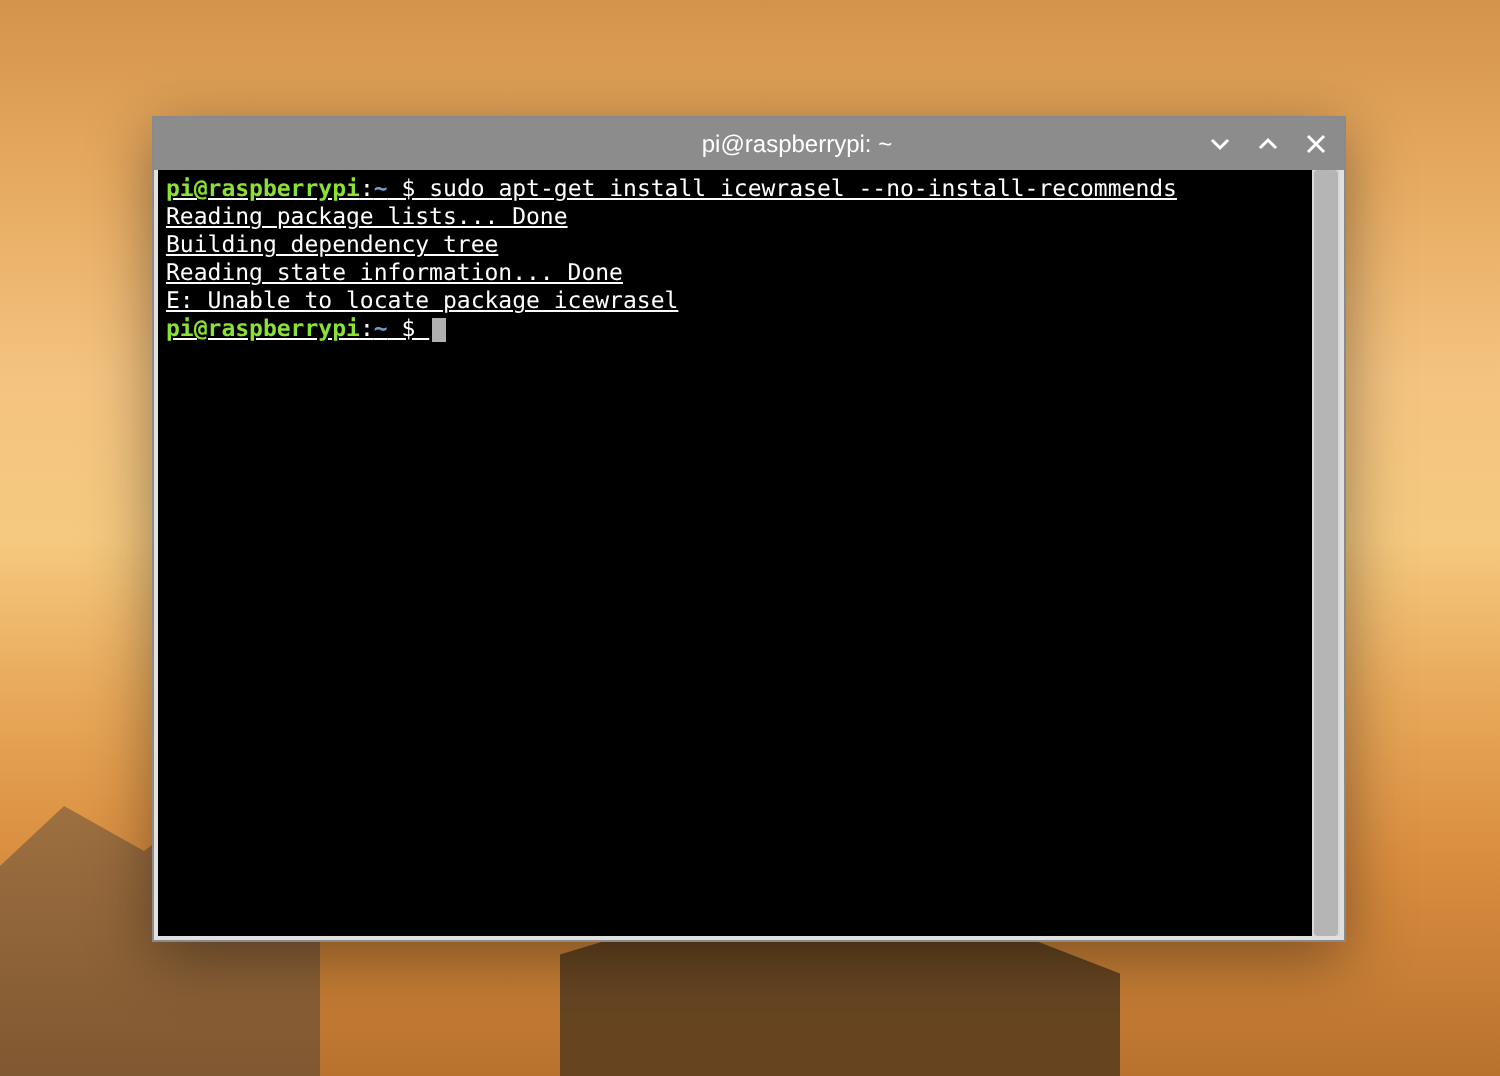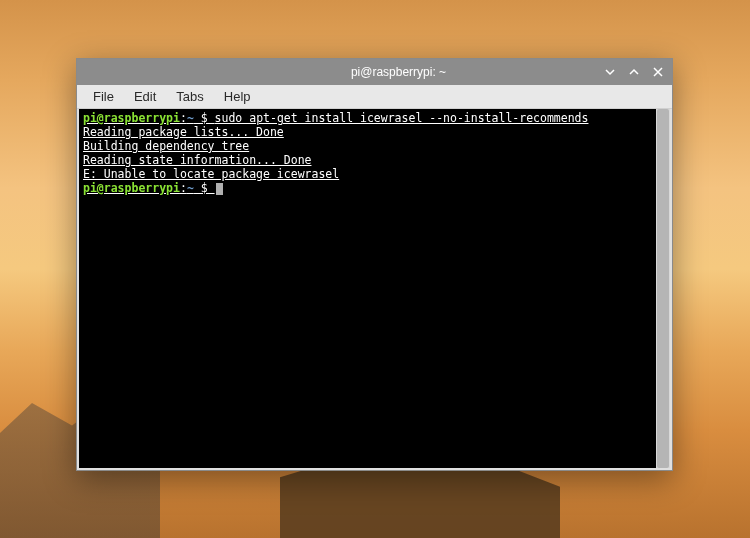--- a/index.html
+++ b/index.html
@@ -184,26 +184,20 @@
           </svg>
       </div>
       <div class="titlebar-btn">
         <svg viewBox="0 0 10 10">
             <path d="M1 1 L9 9 M9 1 L1 9" stroke="#fff" stroke-width="1.5"></path>
           </svg>
       </div>
     </div>
   </div>
 
-  <div class="menubar">
-    <div class="menu-item">File</div>
-    <div class="menu-item">Edit</div>
-    <div class="menu-item">Tabs</div>
-    <div class="menu-item">Help</div>
-  </div>
 
   <div class="terminal-wrap">
     <div class="terminal"><span class="line"><span class="prompt-user">pi@raspberrypi</span><span class="out-text">:</span><span class="prompt-tilde">~</span><span class="out-text"> $ </span><span class="cmd-text">sudo apt-get install icewrasel --no-install-recommends</span></span><span class="line out-text">Reading package lists... Done</span><span class="line out-text">Building dependency tree</span><span class="line out-text">Reading state information... Done</span><span class="line out-text">E: Unable to locate package icewrasel</span><span class="line"><span class="prompt-user">pi@raspberrypi</span><span class="out-text">:</span><span class="prompt-tilde">~</span><span class="out-text"> $ </span><span class="cursor"></span></span></div>
     <div class="scrollbar">
       <div class="scrollbar-thumb"></div>
     </div>
   </div>
 </div>
 
 </body></html>

